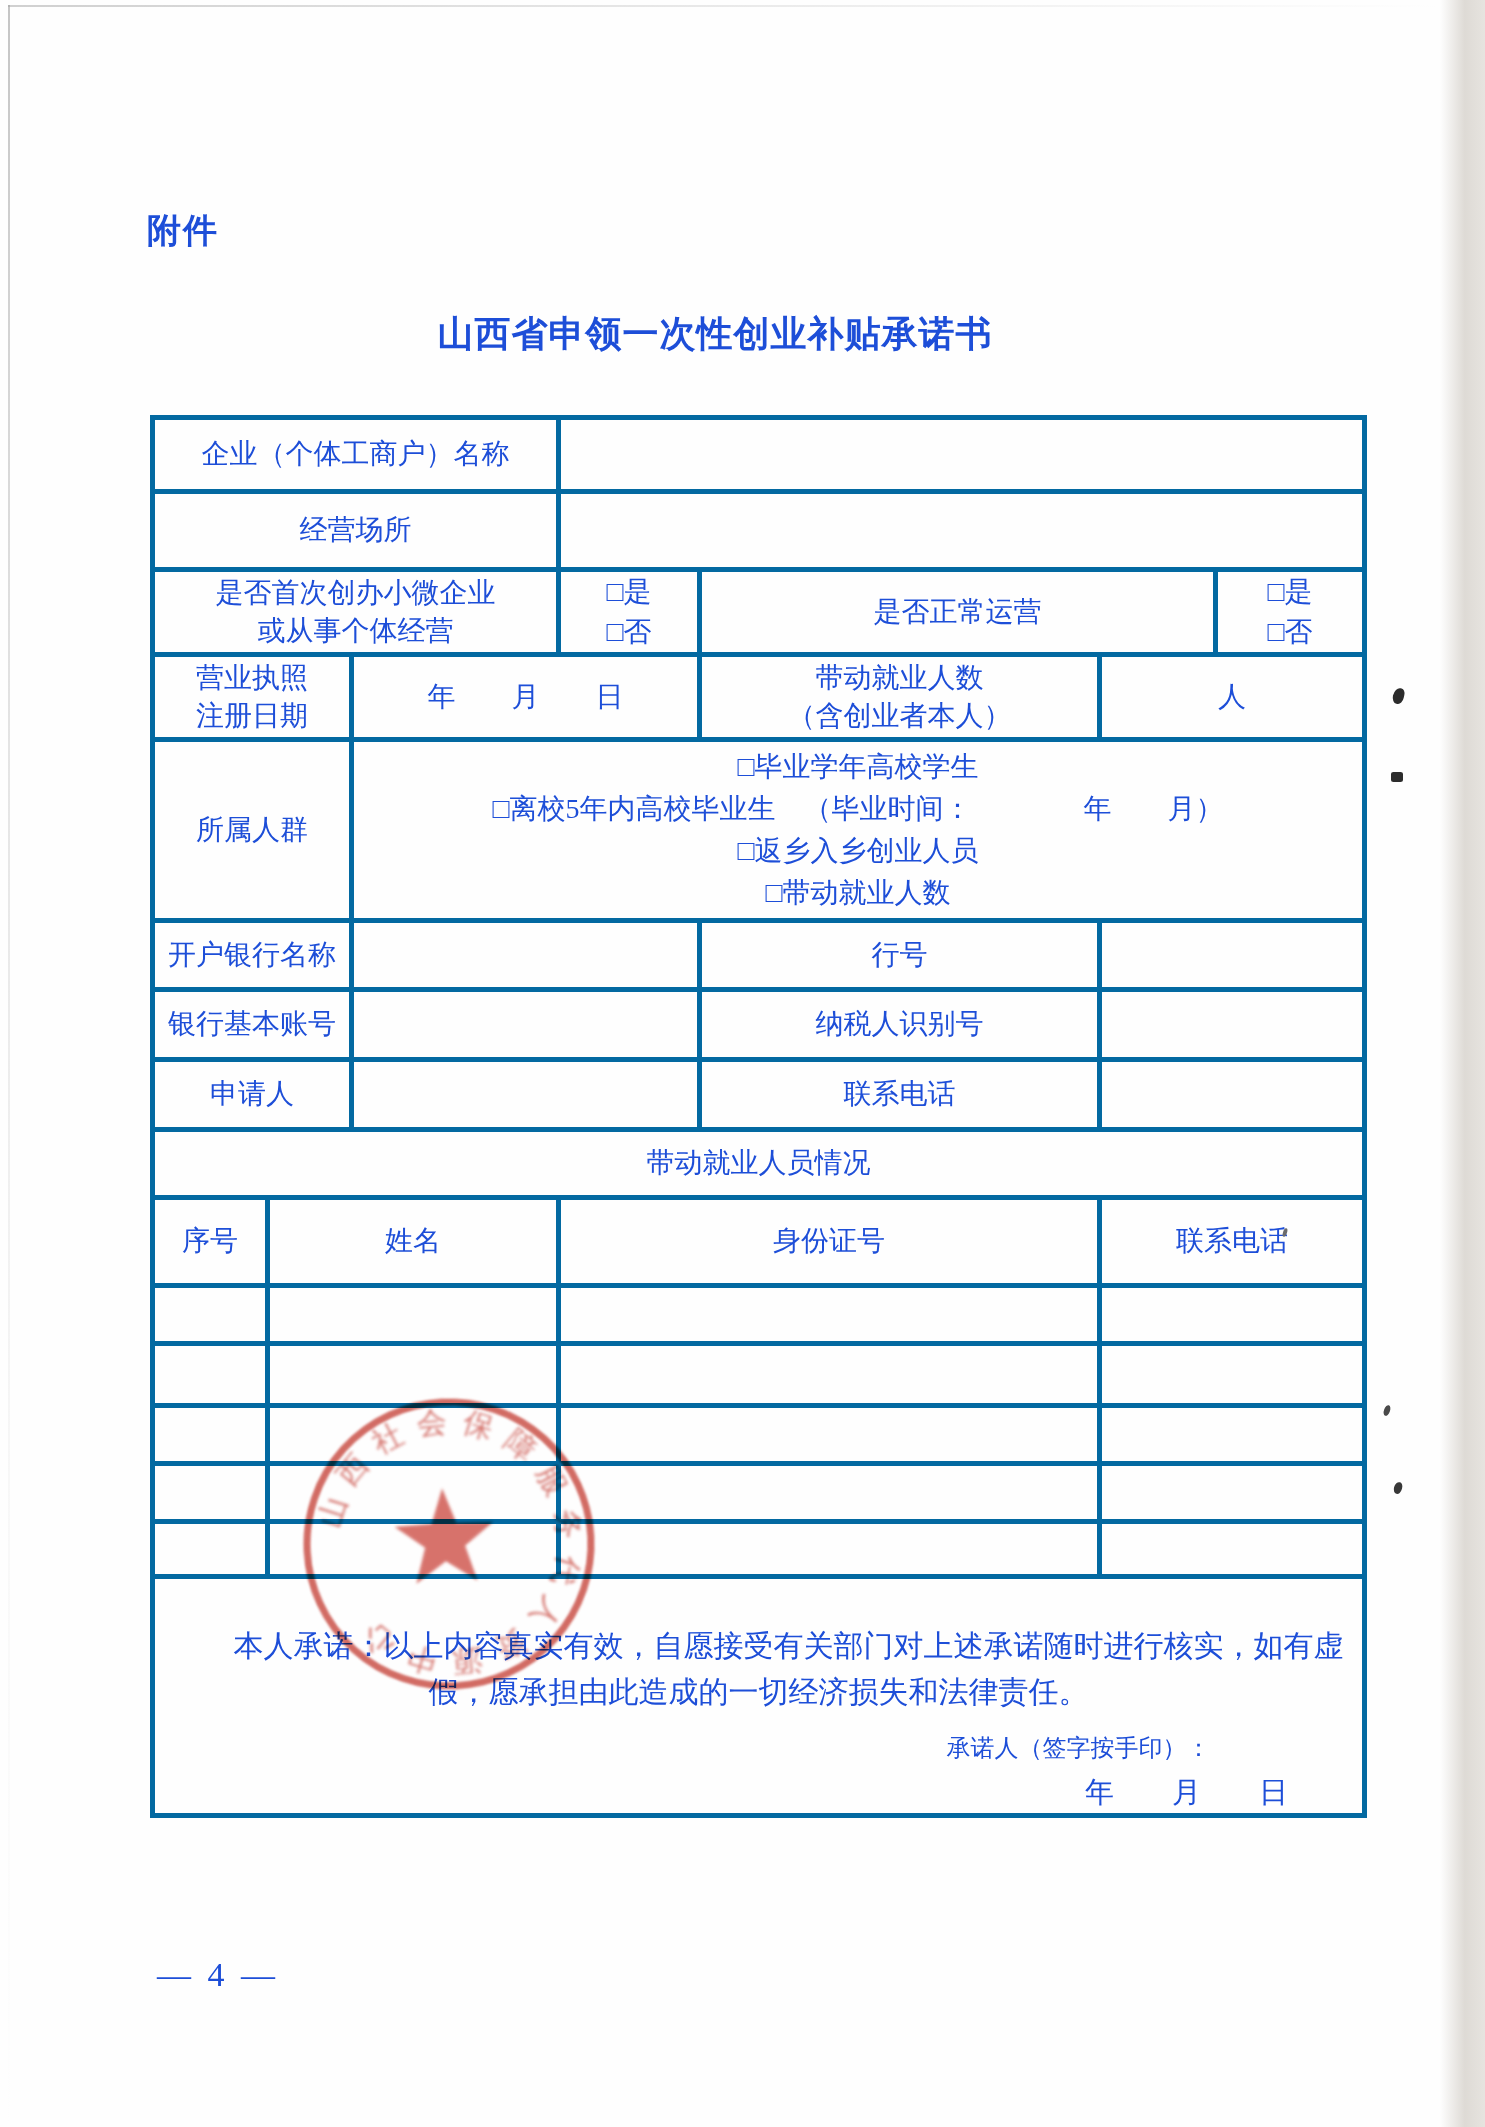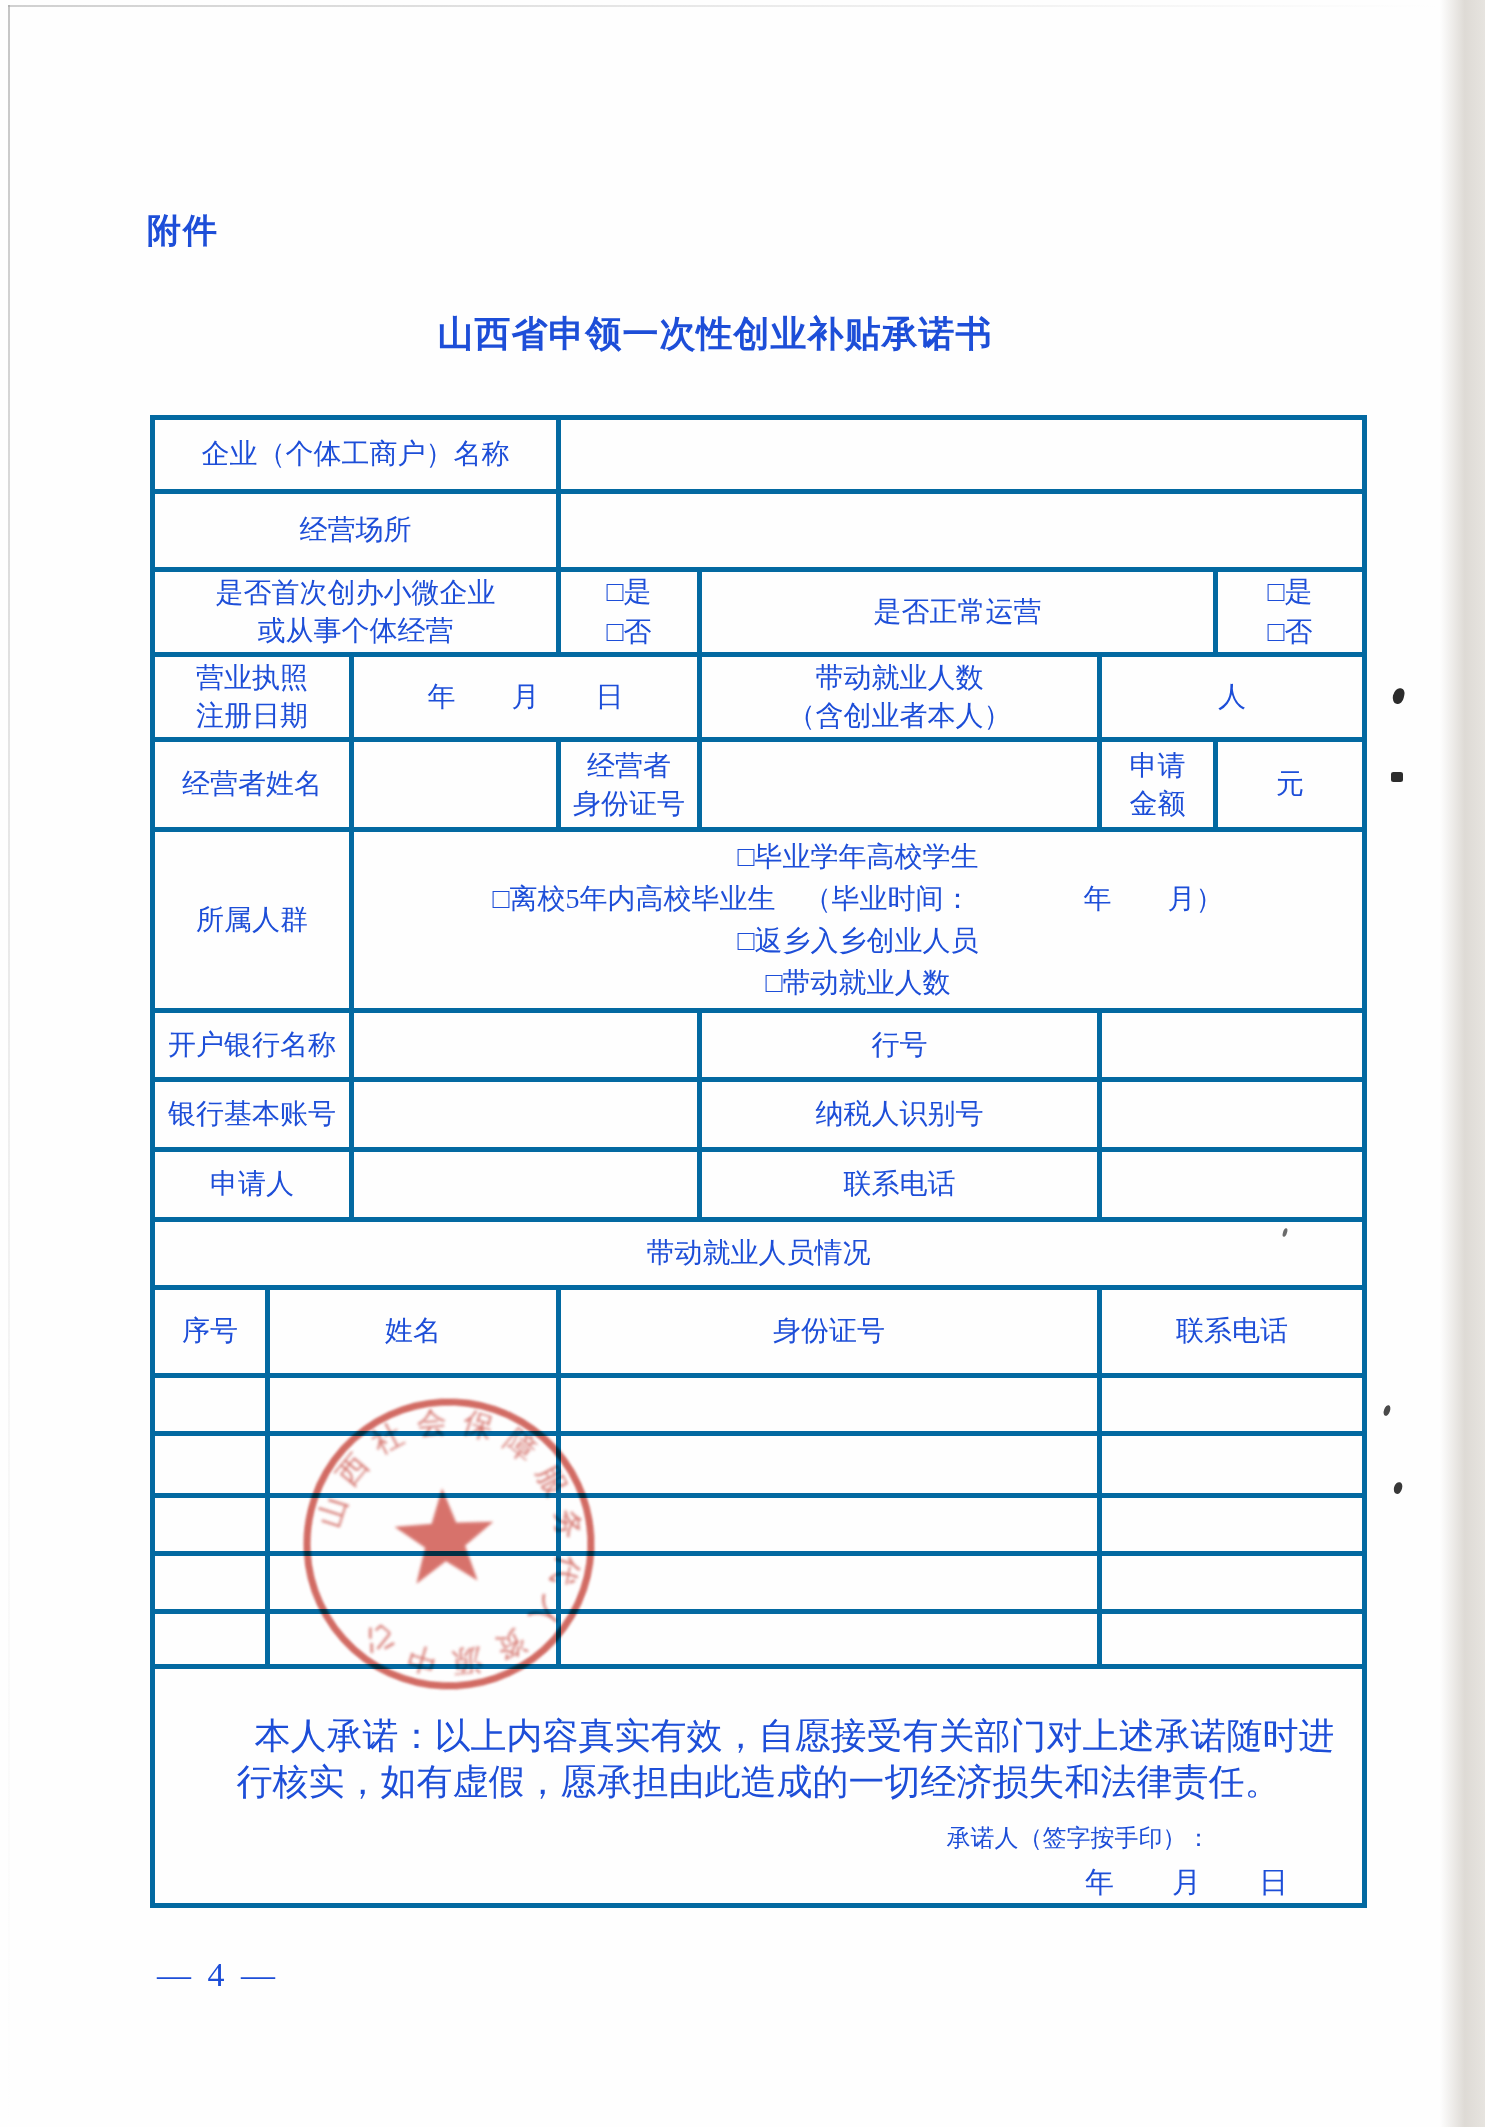--- a/index.html
+++ b/index.html
@@ -51,21 +51,21 @@
   .two-line div { line-height: 38px; }
   .cb-stack { display: inline-block; text-align: left; line-height: 40px; }
   td.options-cell { text-align: left; padding-left: 55px; }
   .options-cell div { line-height: 42px; }
   td.unit-cell { text-align: right; padding-right: 26px; }
   td.section-title-cell { font-size: 29px; }
   td.commit-cell { vertical-align: top; text-align: left; }
   .commit-text {
     margin: 42px 10px 0 10px;
     text-indent: 2em;
-    font-size: 36px;
+    font-size: 30px;
     line-height: 46px;
   }
   .signer-line { margin-top: 18px; padding-left: 640px; font-size: 24px; }
   .sign-date-line { margin-top: 10px; text-align: right; padding-right: 70px; font-size: 29px; }
   .page-number {
     position: absolute; left: 157px; top: 1956px;
     font-size: 34px; letter-spacing: 4px;
   }
   .stamp-wrap {
     position: absolute; left: 293px; top: 1388px; width: 312px; height: 312px;
@@ -146,38 +146,20 @@
       <td colspan="2">年　　月　　日</td>
       <td>
         <div class="two-line">
           <div>带动就业人数</div>
           <div>（含创业者本人）</div>
         </div>
       </td>
       <td colspan="2" class="unit-cell">人</td>
     </tr>
 
-    <tr style="height:90px">
-      <td colspan="2">经营者姓名</td>
-      <td></td>
-      <td>
-        <div class="two-line">
-          <div>经营者</div>
-          <div>身份证号</div>
-        </div>
-      </td>
-      <td></td>
-      <td>
-        <div class="two-line">
-          <div>申请</div>
-          <div>金额</div>
-        </div>
-      </td>
-      <td class="unit-cell">元</td>
-    </tr>
 
     <tr style="height:181px">
       <td colspan="2">所属人群</td>
       <td colspan="5" class="options-cell">
         <div>□毕业学年高校学生</div>
         <div>□离校5年内高校毕业生　（毕业时间：　　　　年　　月）</div>
         <div>□返乡入乡创业人员</div>
         <div>□带动就业人数</div>
       </td>
     </tr>

